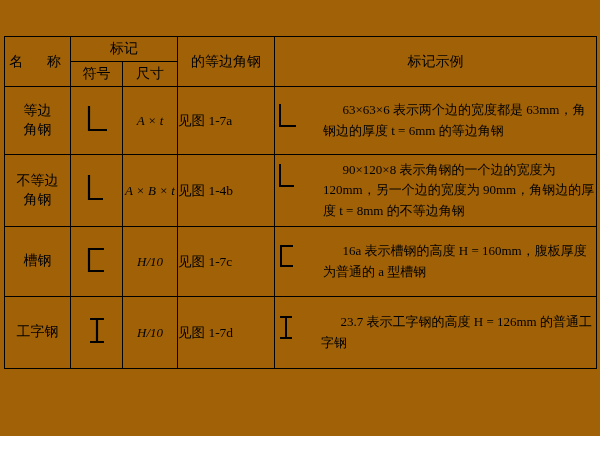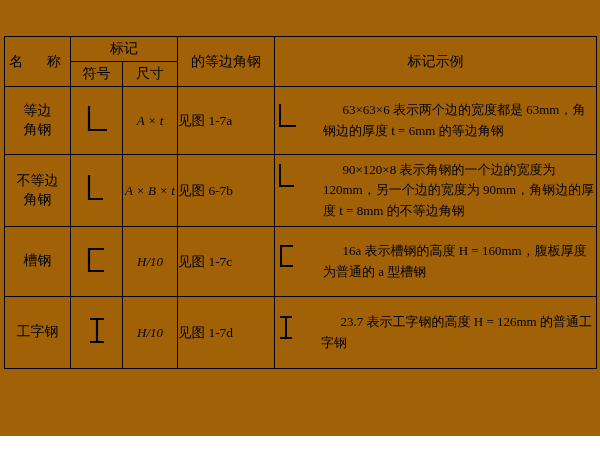--- a/index.html
+++ b/index.html
@@ -159,21 +159,21 @@
           <div>角钢</div>
         </td>
         <td class="cell-sym">
           <span class="sym-box">
             <svg width="28" height="32" viewBox="0 0 28 32">
               <path d="M6 2 L6 26 L20 26" fill="none" stroke="#000" stroke-width="2.2"></path>
             </svg>
           </span>
         </td>
         <td class="cell-size">A × B × t</td>
-        <td class="cell-mean">见图 6-7b</td>
+        <td class="cell-mean">见图 1-4b</td>
         <td class="cell-demo">
           <div class="demo-wrap">
             <span class="demo-glyph">
               <svg width="24" height="28" viewBox="0 0 24 28">
                 <path d="M5 2 L5 24 L19 24" fill="none" stroke="#000" stroke-width="2"></path>
               </svg>
             </span>
             <span class="demo-text">90×120×8 表示角钢的一个边的宽度为 120mm，另一个边的宽度为 90mm，角钢边的厚度 t = 8mm 的不等边角钢</span>
           </div>
         </td>

